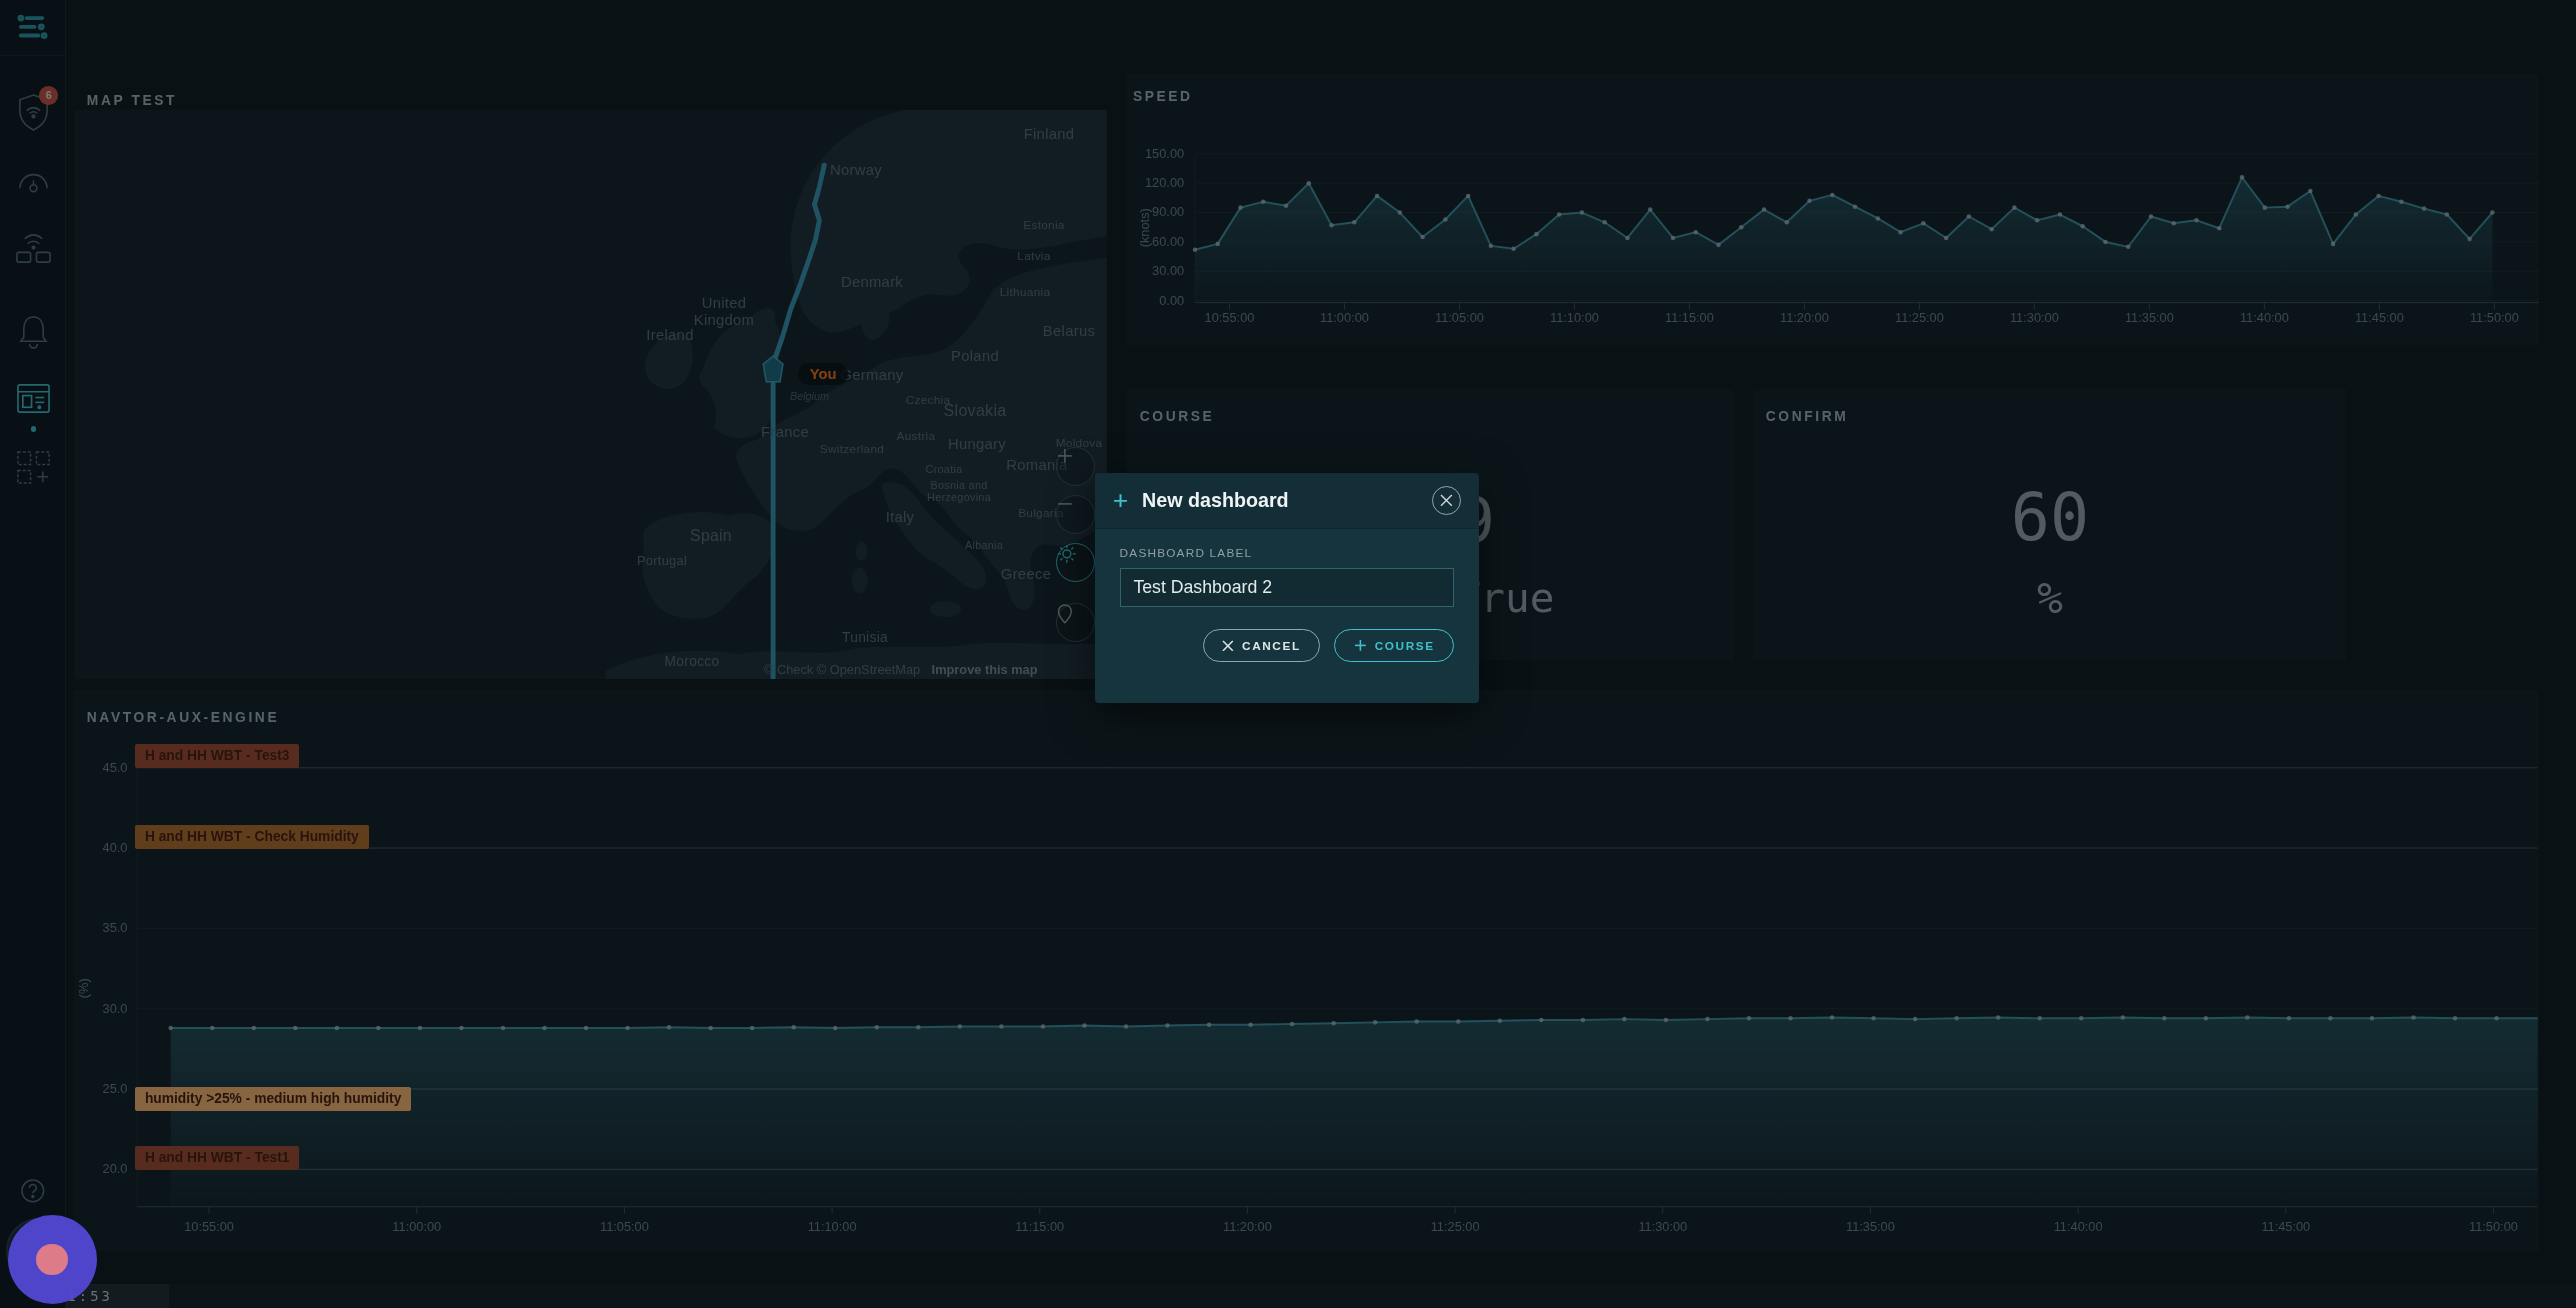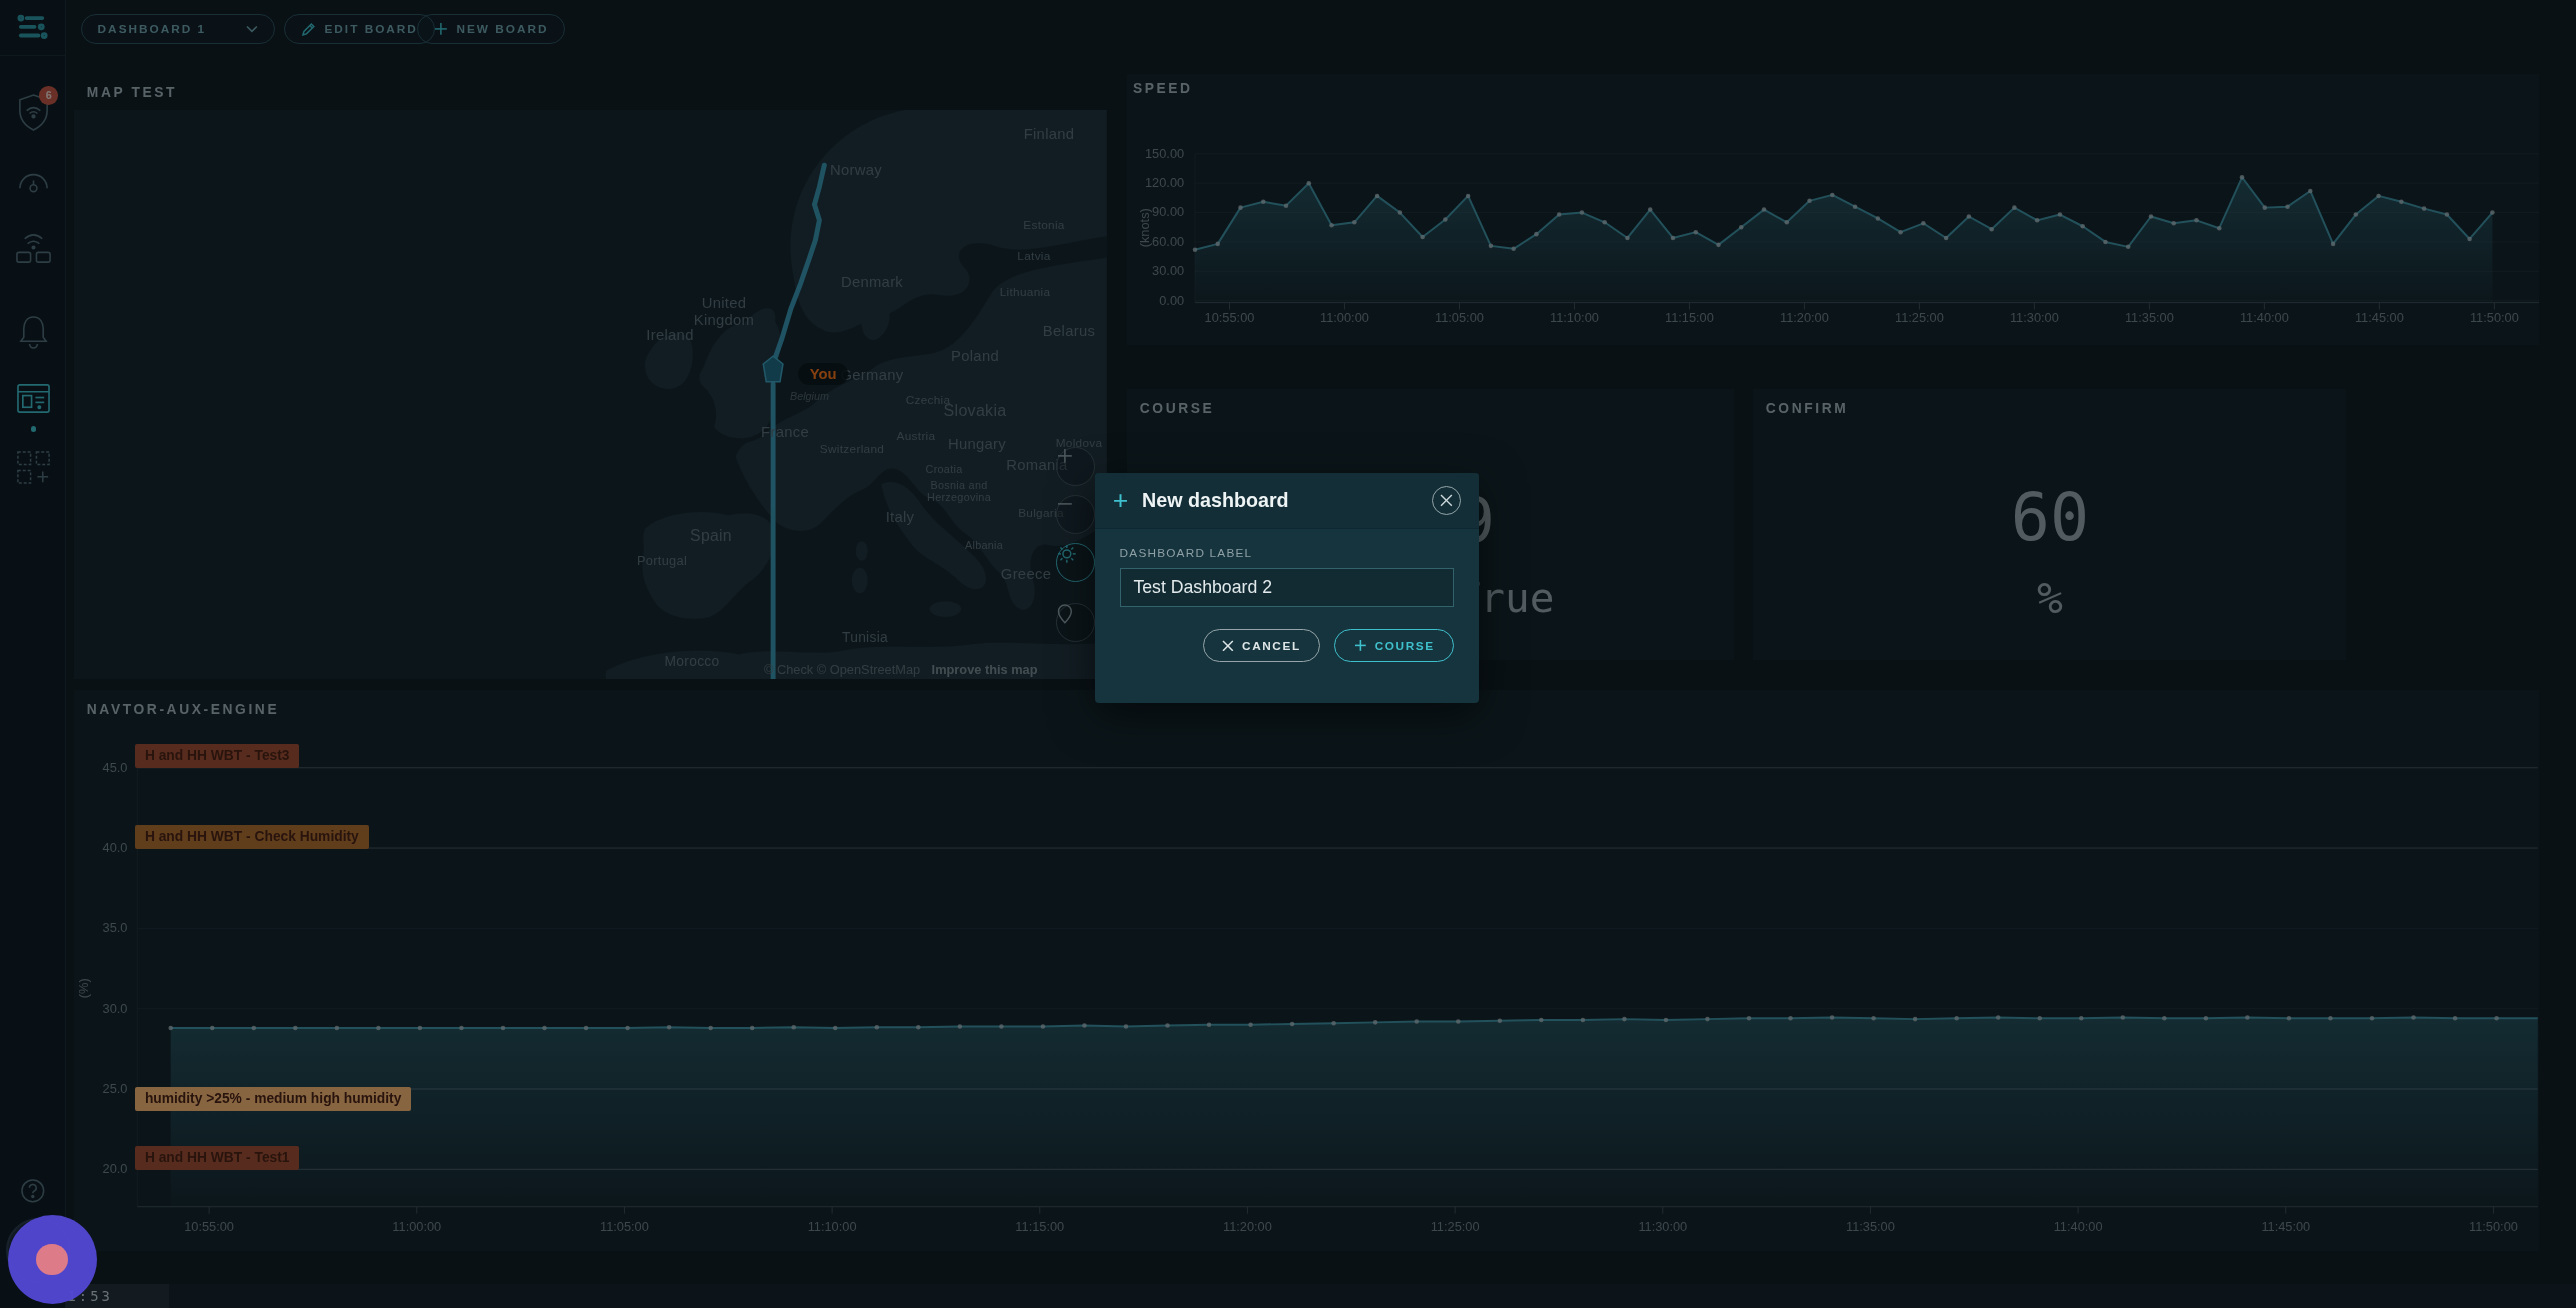--- a/index.html
+++ b/index.html
@@ -22,21 +22,21 @@
 
   
   .topbar { position:absolute; left:66px; top:0; right:0; height:59px; }
   .pill { position:absolute; top:13.8px; height:30.5px; border:1px solid #2c535e; border-radius:15.8px;
           display:flex; align-items:center; gap:8.9px; padding:0 15.8px; color:#71a5b0;
           font-size:11.8px; font-weight:bold; letter-spacing:2px; cursor:pointer; background:rgba(35,70,80,0.08); }
   .pill svg { flex:0 0 auto; }
 
   
   .panel { position:absolute; background:#142229; }
-  .panel-title { position:absolute; color:#a5b6bc; font-size:13.8px; font-weight:bold; letter-spacing:2.6px; }
+  .panel-title { position:absolute; color:#a5b6bc; font-size:13.8px; font-weight:bold; letter-spacing:2.6px;margin-top:8px; }
 
   
   .map-wrap { position:absolute; left:74px; top:74px; width:1033px; height:606px; }
   .map-title { left:12.8px; top:10.8px; }
   .map-area { position:absolute; left:0; top:36px; width:1033px; height:569px; background:#15242b; overflow:hidden; }
   .map-area svg { position:absolute; left:0; top:0; }
   .mlabel { position:absolute; transform:translate(-50%,-50%); color:#5b6e77; white-space:pre-line;
             text-align:center; line-height:1.15; letter-spacing:0.3px; }
   .you-pill { position:absolute; left:724px; top:253px; background:rgba(12,20,24,0.88); color:#f97316;
               font-size:14.8px; font-weight:bold; padding:3px 11.8px; border-radius:11.8px; }
@@ -169,42 +169,20 @@
       <svg width="27.6" height="27.6" viewBox="0 0 28 28" fill="none" stroke="currentColor" stroke-width="1.5">
         <circle cx="14" cy="14" r="11"></circle>
         <path d="M10.5 11 a3.5 3.5 0 1 1 5 3.2 c-1 .5 -1.5 1 -1.5 2.3"></path>
           <circle cx="14" cy="19.8" r="1" fill="currentColor"></circle>
       </svg>
     </div>
 
     <div class="avatar"></div>
   </nav>
 
-  <header class="topbar">
-    <div class="pill" style="left:14.8px; width:194px; justify-content:space-between;">
-      <span>DASHBOARD 1</span>
-      <svg width="11.8" height="7.9" viewBox="0 0 12 8" fill="none" stroke="currentColor" stroke-width="1.6">
-          <path d="M1 1.5 L6 6.5 L11 1.5"></path>
-        </svg>
-    </div>
-    <div class="pill" style="left:218px;">
-      <svg width="14.8" height="14.8" viewBox="0 0 15 15" fill="none" stroke="#3fc0cd" stroke-width="1.5">
-          <path d="M2 13 L3 9.5 L10.5 2 L13 4.5 L5.5 12 Z"></path>
-          <line x1="9" y1="3.5" x2="11.5" y2="6"></line>
-        </svg>
-      <span>EDIT BOARD</span>
-    </div>
-    <div class="pill" style="left:351px;">
-      <svg width="13.8" height="13.8" viewBox="0 0 14 14" stroke="#3fc0cd" stroke-width="1.6">
-          <line x1="7" y1="1" x2="7" y2="13"></line>
-          <line x1="1" y1="7" x2="13" y2="7"></line>
-        </svg>
-      <span>NEW BOARD</span>
-    </div>
-  </header>
 
   <section class="map-wrap">
     <div class="panel-title map-title">MAP TEST</div>
     <div class="map-area">
       <svg width="1033" height="569" viewBox="0 0 1049 578">
         <rect x="0" y="0" width="1049" height="578" fill="#15242b"></rect>
         <g fill="#20323b" stroke="none">
 
           <path d="M730,165 C718,95 755,45 790,22 C825,-2 870,-6 905,-4 L1049,-4 L1049,128 C1000,136 962,148 935,138 C905,128 888,146 906,162 C916,176 904,192 880,188 C852,182 840,206 818,210 C800,214 780,232 762,224 C738,214 734,190 730,165 Z"></path>
 

